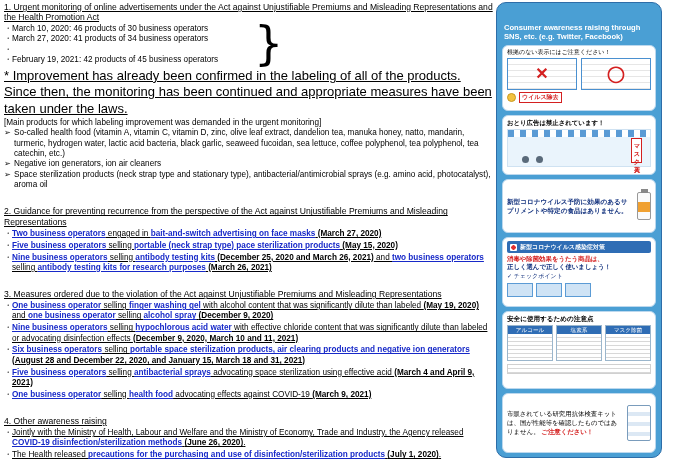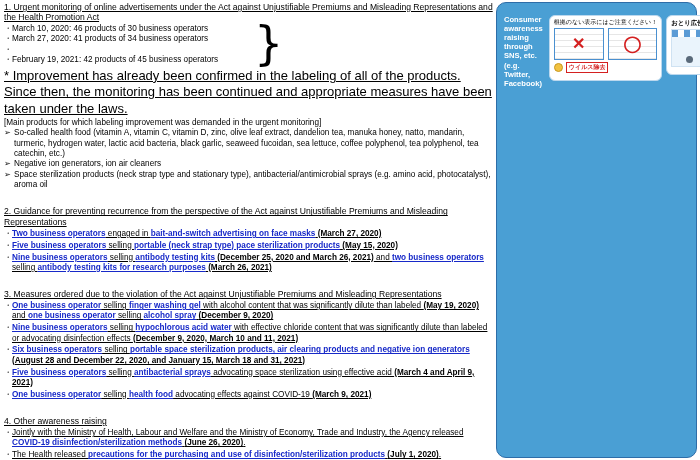--- a/index.html
+++ b/index.html
@@ -30,23 +30,23 @@
   .demand { flex:1; padding-left:3px; }
   .demand-l1 { font-size:9.6px; font-weight:bold; line-height:1.16; }
   .demand-l2 { font-size:9.6px; font-weight:bold; color:var(--blue); text-decoration:underline; line-height:1.16; }
   .demand-l3 { font-size:7.8px; font-weight:bold; color:var(--blue); line-height:1.2; margin-top:1px; }
   .note { font-size:13px; line-height:1.26; text-decoration:underline; margin-top:2px; }
   .mp { margin-top:1px; }
   .mp-title { font-size:8.2px; line-height:1.26; }
 
   
   .panel {
-    position:absolute; left:496px; top:2px; width:201px; height:456px;
+    position:absolute; left:496px; top:2px; width:166px; height:456px;
     background:var(--pblue); border:1px solid #2d6da8; border-radius:10px;
-    padding:12px 5px; display:flex; flex-direction:row; gap:4px;
+    padding:20px 5px; display:flex; flex-direction:column; gap:4px;
   }
   .panel-h { color:#fff; font-weight:bold; font-size:7.6px; line-height:1.2; padding:0 2px; }
   .card { background:#fff; border:1px solid #bcd8ee; border-radius:6px; padding:3px 4px; flex:none; overflow:hidden; }
   .lines { background:repeating-linear-gradient(180deg,#fff 0 3px,#d8d8d8 3px 4px); }
 
   
   .c1 { height:66px; }
   .c1-cap { font-size:6px; line-height:1.2; }
   .c1-panels { display:flex; gap:4px; margin-top:2px; }
   .mini { flex:1; height:32px; border:1.5px solid #4a90d0; display:flex; align-items:center; justify-content:center;

